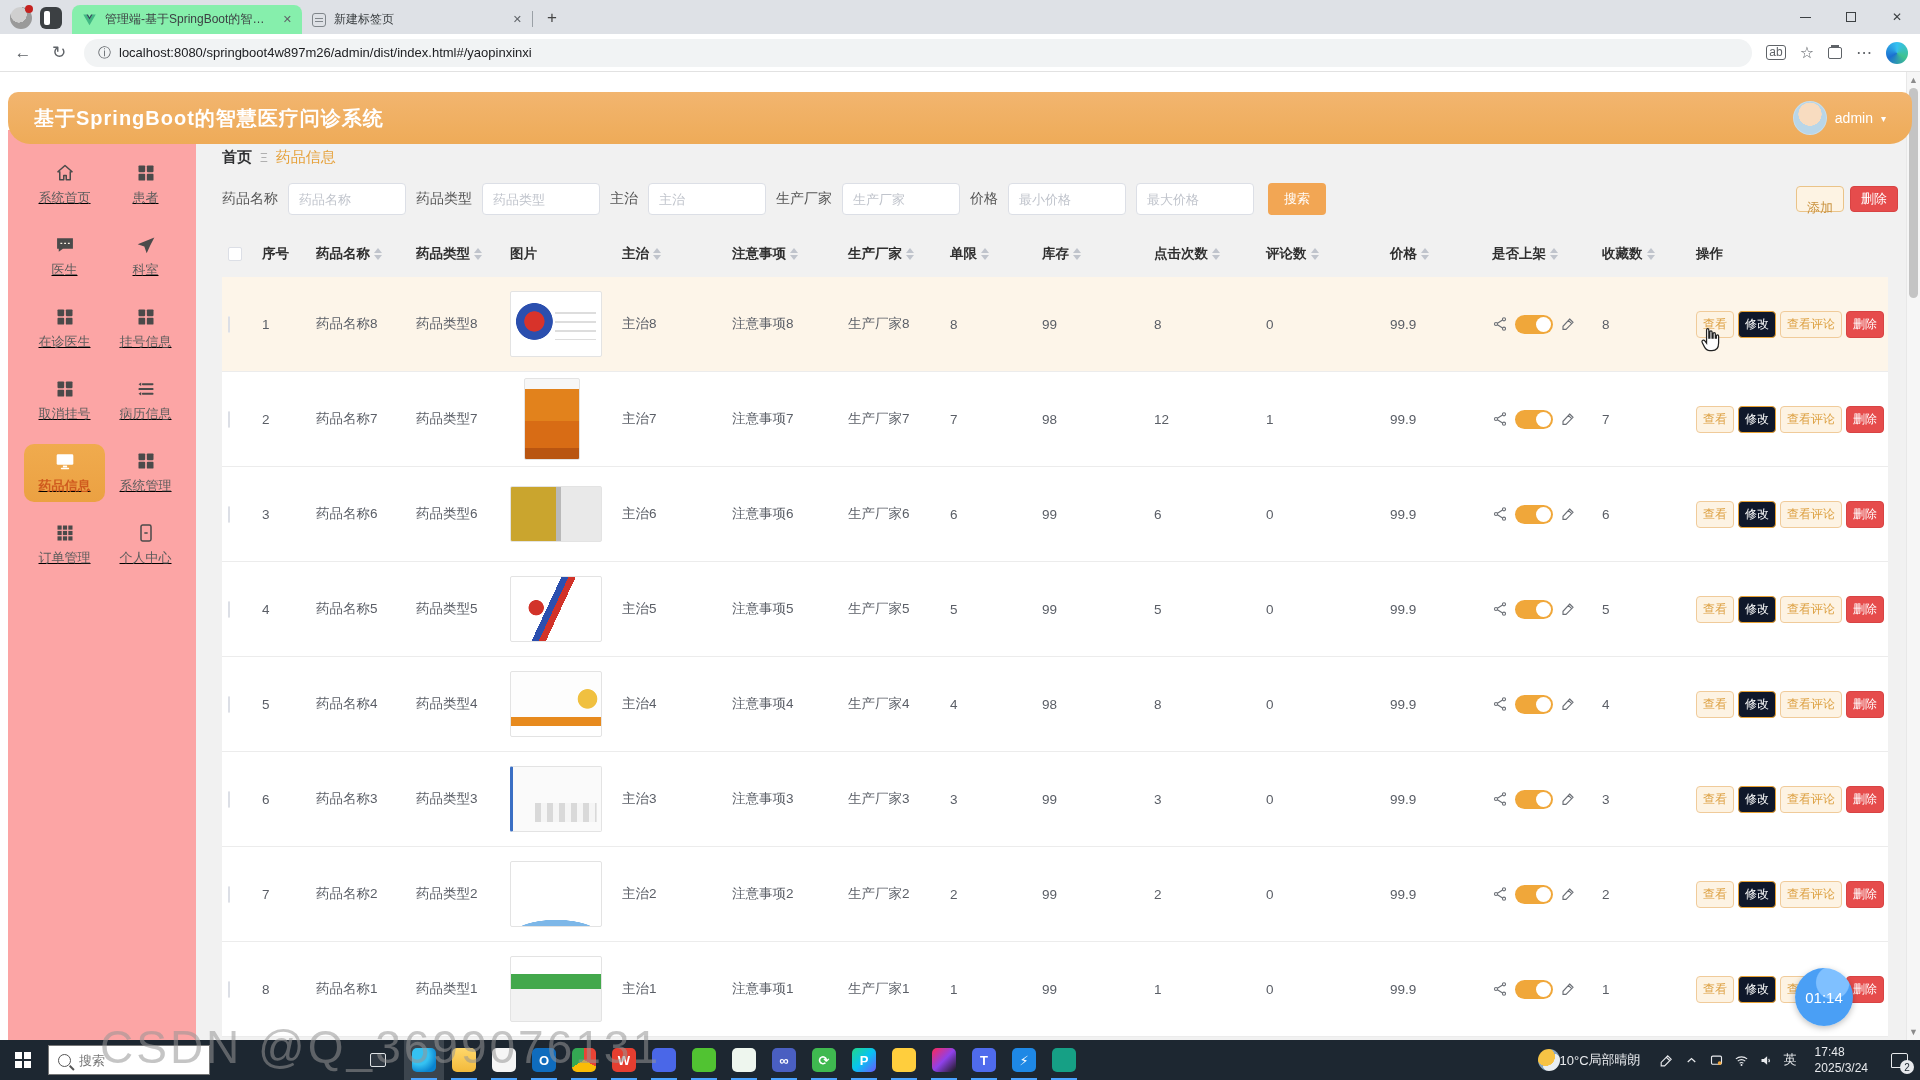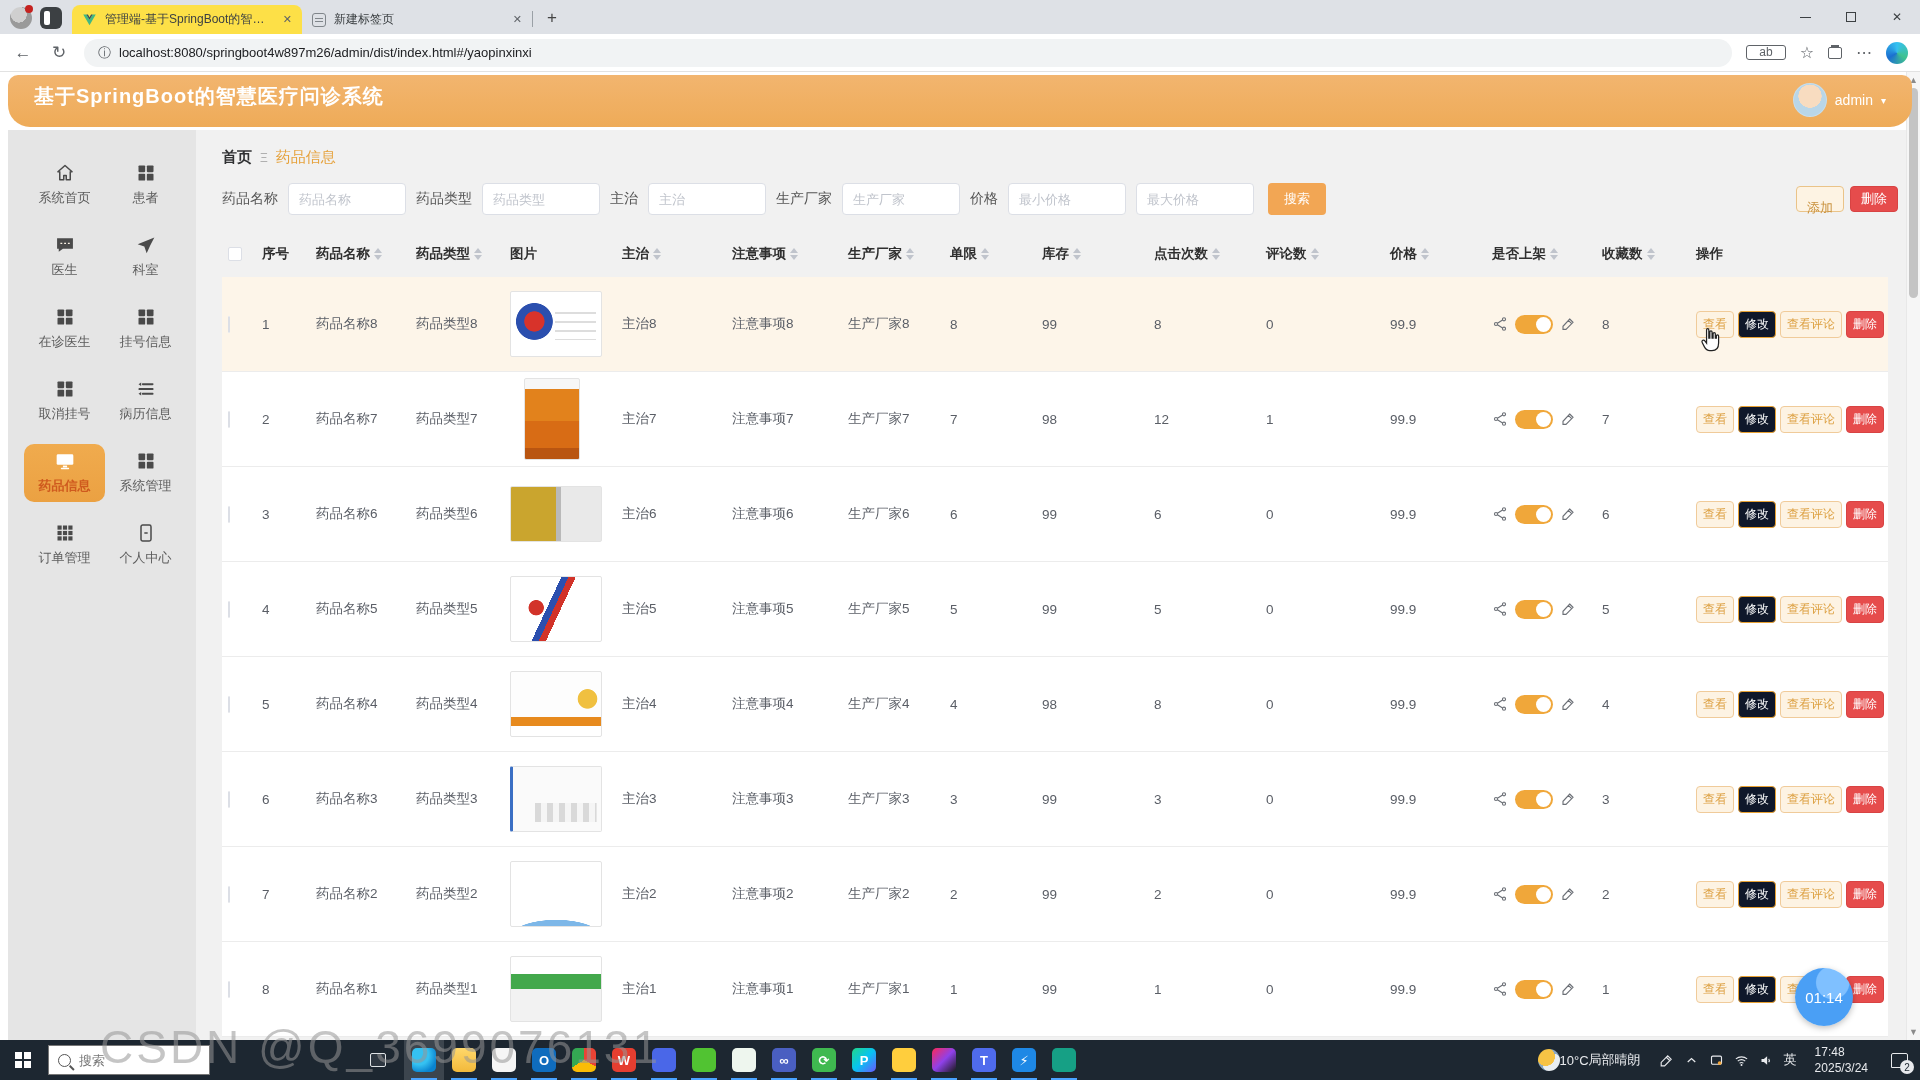--- a/index.html
+++ b/index.html
@@ -7,55 +7,55 @@
   body{font-family:"Liberation Sans","DejaVu Sans",sans-serif;background:#fff;position:relative;}
 
   
   .tabbar{height:34px;background:#dee1e6;display:flex;align-items:flex-end;}
   .tb-left{display:flex;align-items:center;gap:8px;padding:0 10px 5px 10px;}
   .mini-avatar{width:22px;height:22px;border-radius:50%;background:radial-gradient(circle at 40% 35%,#cfcfcf 0 40%,#9a9a9a 41%);position:relative;}
   .mini-avatar::after{content:"";position:absolute;right:-1px;top:-2px;width:8px;height:8px;border-radius:50%;background:#c5221f;}
   .workspace-ic{width:22px;height:22px;border-radius:6px;background:#3c4043;position:relative;}
   .workspace-ic::after{content:"";position:absolute;left:4px;top:4px;width:6px;height:14px;border-radius:2px;background:#fff;}
   .tab{display:flex;align-items:center;gap:8px;width:230px;height:29px;padding:0 10px;font-size:12px;color:#3c4043;border-radius:8px 8px 0 0;position:relative;}
-  .tab.active{background:#fde047;text-align:right;}
+  .tab.active{background:#86efac;text-align:right;}
   .tab .t-title{flex:1;white-space:nowrap;overflow:hidden;text-overflow:ellipsis;}
   .tab .t-close{color:#5f6368;font-size:11px;cursor:default;}
   .tab-sep{width:1px;height:16px;background:#9aa0a6;margin-bottom:7px;}
   .newtab-btn{font-size:17px;color:#444;padding:0 14px 6px 14px;}
   .win-controls{margin-left:auto;display:flex;height:100%;}
   .win-btn{width:46px;height:100%;display:flex;align-items:center;justify-content:center;color:#3c4043;font-size:12px;}
   .win-btn .sq{width:10px;height:10px;border:1px solid #3c4043;}
   .win-btn .mn{width:11px;border-top:1px solid #3c4043;}
   .vue-fav{width:15px;height:15px;flex:none;}
   .page-fav{width:14px;height:14px;border:1px solid #80868b;border-radius:3px;position:relative;flex:none;}
   .page-fav::after{content:"";position:absolute;left:2px;top:4px;right:2px;border-top:1px solid #80868b;box-shadow:0 3px 0 #80868b;}
 
   .navbar{height:38px;background:#fff;display:flex;align-items:center;padding:0 12px;gap:14px;border-bottom:1px solid #e2e2e2;}
   .nav-ic{color:#5f6368;font-size:17px;width:22px;text-align:center;}
   .addr{flex:1;height:28px;background:#f1f3f4;border-radius:14px;display:flex;align-items:center;padding:0 14px;gap:8px;}
   .addr .info-ic{color:#5f6368;font-size:13px;}
   .addr .url{font-size:13px;color:#202124;}
   .nav-right{display:flex;align-items:center;gap:14px;color:#5f6368;}
-  .translate-ic{font-size:12px;border:1px solid #5f6368;border-radius:3px;padding:0 12px;line-height:13px;}
+  .translate-ic{font-size:12px;border:1px solid #5f6368;border-radius:3px;padding:0 2px;line-height:13px;}
   .coll-ic{width:14px;height:12px;border:1px solid #5f6368;border-radius:2px;position:relative;}
   .coll-ic::after{content:"";position:absolute;left:2px;top:-3px;width:8px;height:2px;background:#5f6368;}
   .edge-avatar{width:22px;height:22px;border-radius:50%;background:conic-gradient(#35c1f1,#40c28f,#1b6fd0,#35c1f1);}
 
   
   .page{position:absolute;top:72px;left:0;right:0;bottom:40px;background:#fff;}
-  .app-header{position:absolute;top:3px;left:8px;right:8px;height:52px;background:linear-gradient(180deg,#f2b56f,#eeab58);border-radius:10px 10px 22px 22px;display:flex;align-items:flex-start;padding:8px 26px;z-index:2;}
+  .app-header{position:absolute;top:20px;left:8px;right:8px;height:52px;background:linear-gradient(180deg,#f2b56f,#eeab58);border-radius:10px 10px 22px 22px;display:flex;align-items:center;padding:8px 26px;z-index:2;}
   .app-title{color:#fff;font-size:20px;font-weight:bold;letter-spacing:1px;}
   .hdr-right{margin-left:auto;display:flex;align-items:center;gap:8px;}
   .hdr-avatar{width:34px;height:34px;border-radius:50%;background:radial-gradient(circle at 50% 38%,#f8dcc0 0 45%,#b9d6e8 46%);border:1px solid #fff3;}
   .hdr-user{color:#fff;font-size:14px;}
   .hdr-caret{color:#fff;font-size:10px;}
 
   .app-body{position:absolute;top:58px;left:8px;right:0;bottom:0;display:flex;}
-  .sidebar{width:188px;background:#e5e5e5;padding:26px 10px 0 16px;}
+  .sidebar{width:188px;background:#fca5a5;padding:26px 10px 0 16px;text-decoration:underline;}
   .side-grid{display:grid;grid-template-columns:1fr 1fr;row-gap:14px;}
   .side-item{height:58px;display:flex;flex-direction:column;align-items:center;justify-content:center;gap:6px;border-radius:10px;color:#555;}
   .side-item .s-icon{width:20px;height:20px;color:#4a4a4a;}
   .side-item .s-icon svg{width:100%;height:100%;}
   .side-item .s-label{font-size:13px;color:#5c5c5c;}
   .side-item.active{background:linear-gradient(180deg,#f0ab4e,#eba142);}
   .side-item.active .s-icon{color:#fff;}
   .side-item.active .s-label{color:#cf5a1e;font-weight:bold;}
 
   .main{flex:1;background:#f1f1f1;padding:18px 22px 0 26px;position:relative;overflow:hidden;}

